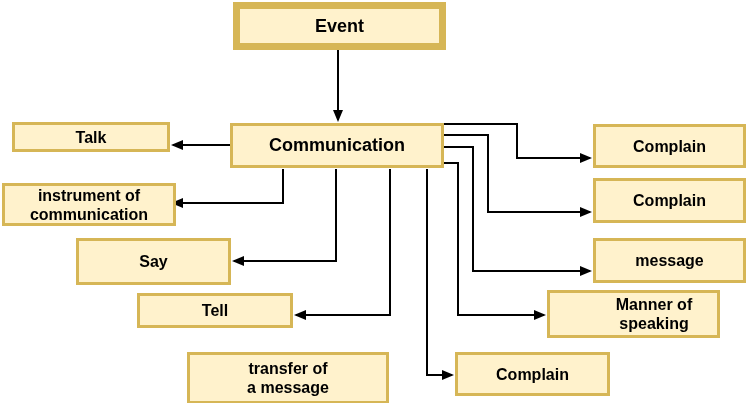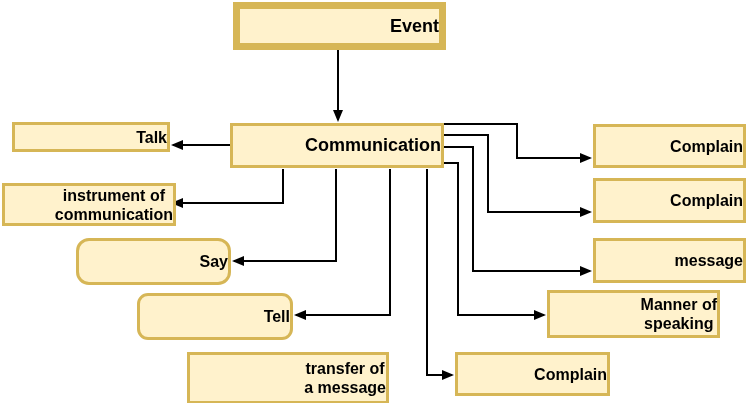--- a/index.html
+++ b/index.html
@@ -25,21 +25,21 @@
     stroke: #000000;
     stroke-width: 2;
   }
   .node {
     position: absolute;
     box-sizing: border-box;
     background: #FFF2CC;
     border: 3px solid #D6B656;
     display: flex;
     align-items: center;
-    justify-content: flex-end;
+    justify-content: center;
     text-align: center;
     color: #000000;
     font-weight: bold;
     font-size: 16px;
     line-height: 19px;
     white-space: pre-line;
   }
   .node.thick {
     border-width: 7px;
   }
@@ -80,25 +80,25 @@
 
   <div class="node" style="left:12px; top:122px; width:158px; height:30px;">
     <span>Talk</span>
   </div>
 
   <div class="node" style="left:2px; top:183px; width:174px; height:43px;">
     <span>instrument of
 communication</span>
   </div>
 
-  <div class="node" style="left:76px; top:238px; width:155px; height:47px;border-radius:13px;">
+  <div class="node" style="left:76px; top:238px; width:155px; height:47px;">
     <span>Say</span>
   </div>
 
-  <div class="node" style="left:137px; top:293px; width:156px; height:47px;border-radius:11px;">
+  <div class="node" style="left:137px; top:293px; width:156px; height:35px;">
     <span>Tell</span>
   </div>
 
   <div class="node" style="left:187px; top:352px; width:202px; height:52px;">
     <span>transfer of
 a message</span>
   </div>
 
   <div class="node" style="left:455px; top:352px; width:155px; height:44px;">
     <span>Complain</span>

